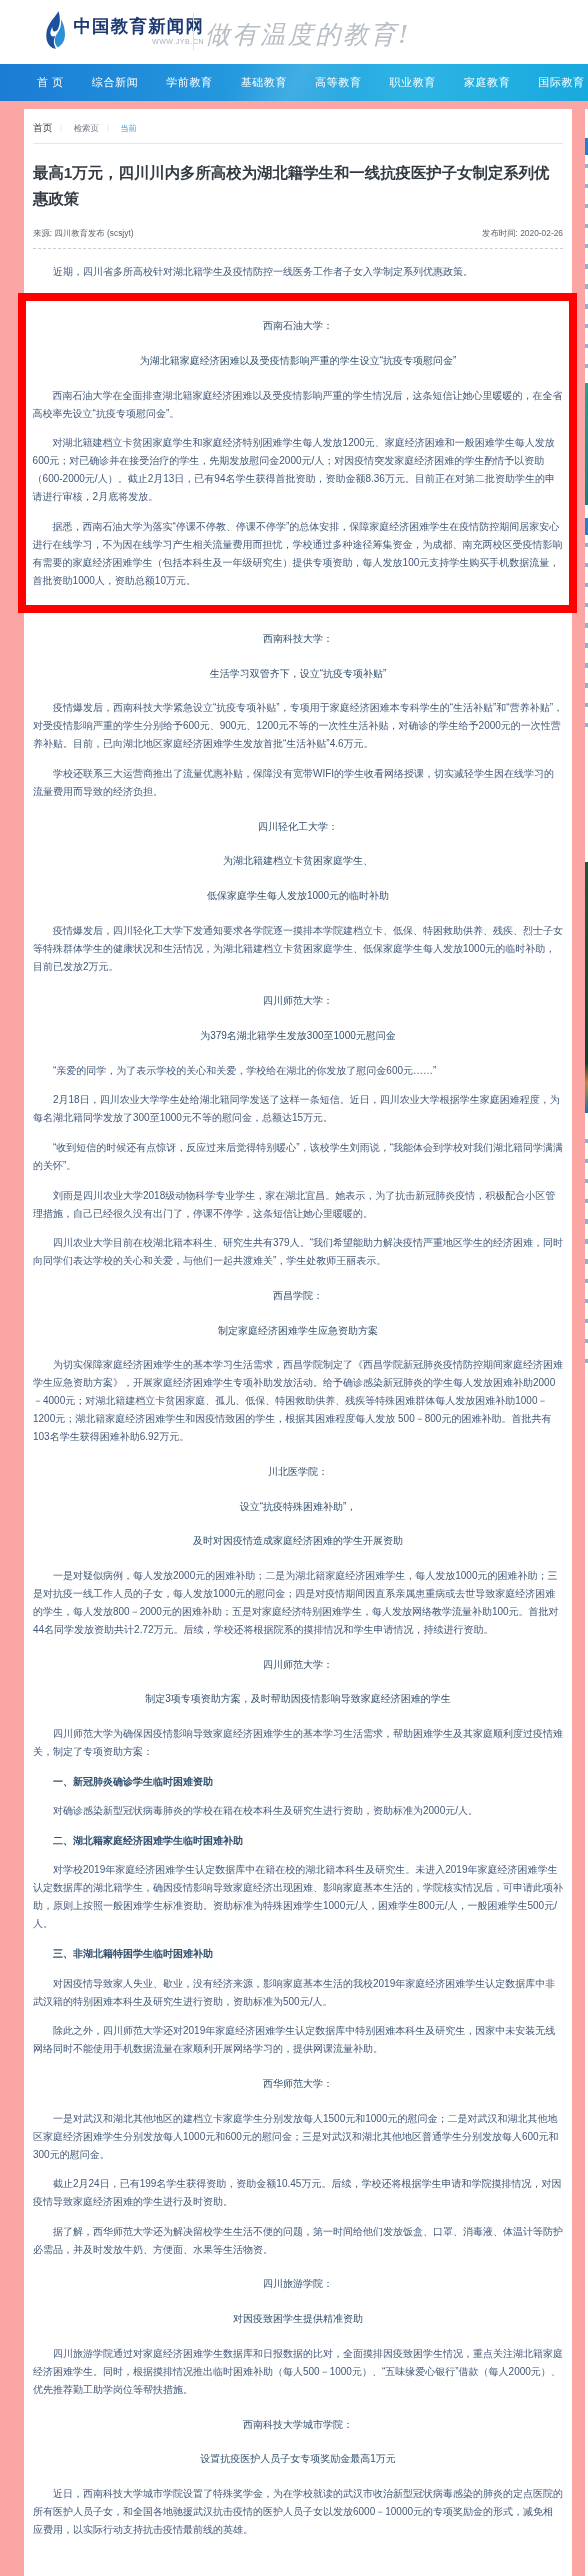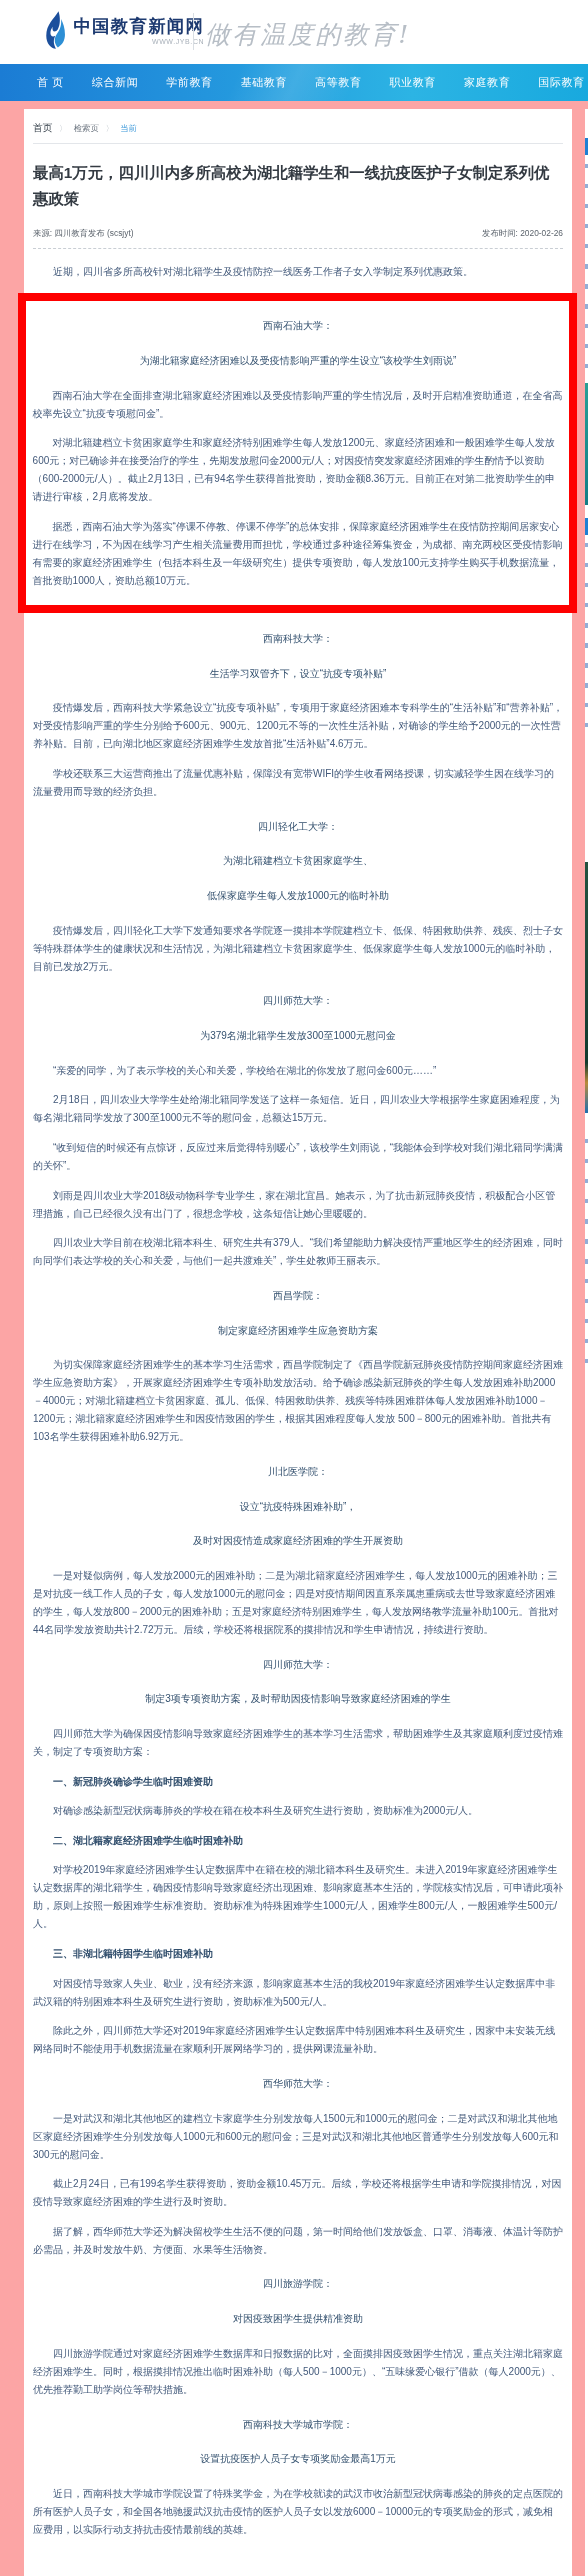--- a/index.html
+++ b/index.html
@@ -122,41 +122,41 @@
         </span>
       </div>
 
       <div class="dashed-rule"></div>
 
       <div class="article">
         <div class="blk p">近期，四川省多所高校针对湖北籍学生及疫情防控一线医务工作者子女入学制定系列优惠政策。</div>
 
         <div class="highlight-box" id="highlight-blocks">
             <div class="blk h">西南石油大学：</div>
-            <div class="blk h">为湖北籍家庭经济困难以及受疫情影响严重的学生设立“该校学生刘雨说”</div>
-            <div class="blk p">西南石油大学在全面排查湖北籍家庭经济困难以及受疫情影响严重的学生情况后，及时开启精准资助通道，在全省高校率先设立“抗疫专项慰问金”。</div>
+            <div class="blk h">为湖北籍家庭经济困难以及受疫情影响严重的学生设立“抗疫专项慰问金”</div>
+            <div class="blk p">西南石油大学在全面排查湖北籍家庭经济困难以及受疫情影响严重的学生情况后，这条短信让她心里暖暖的，在全省高校率先设立“抗疫专项慰问金”。</div>
             <div class="blk p">对湖北籍建档立卡贫困家庭学生和家庭经济特别困难学生每人发放1200元、家庭经济困难和一般困难学生每人发放600元；对已确诊并在接受治疗的学生，先期发放慰问金2000元/人；对因疫情突发家庭经济困难的学生酌情予以资助（600-2000元/人）。截止2月13日，已有94名学生获得首批资助，资助金额8.36万元。目前正在对第二批资助学生的申请进行审核，2月底将发放。</div>
             <div class="blk p">据悉，西南石油大学为落实“停课不停教、停课不停学”的总体安排，保障家庭经济困难学生在疫情防控期间居家安心进行在线学习，不为因在线学习产生相关流量费用而担忧，学校通过多种途径筹集资金，为成都、南充两校区受疫情影响有需要的家庭经济困难学生（包括本科生及一年级研究生）提供专项资助，每人发放100元支持学生购买手机数据流量，首批资助1000人，资助总额10万元。</div>
           </div>
 
         <div id="article-blocks">
             <div class="blk h">西南科技大学：</div>
             <div class="blk h">生活学习双管齐下，设立“抗疫专项补贴”</div>
             <div class="blk p">疫情爆发后，西南科技大学紧急设立“抗疫专项补贴”，专项用于家庭经济困难本专科学生的“生活补贴”和“营养补贴”，对受疫情影响严重的学生分别给予600元、900元、1200元不等的一次性生活补贴，对确诊的学生给予2000元的一次性营养补贴。目前，已向湖北地区家庭经济困难学生发放首批“生活补贴”4.6万元。</div>
             <div class="blk p">学校还联系三大运营商推出了流量优惠补贴，保障没有宽带WIFI的学生收看网络授课，切实减轻学生因在线学习的流量费用而导致的经济负担。</div>
             <div class="blk h">四川轻化工大学：</div>
             <div class="blk h">为湖北籍建档立卡贫困家庭学生、</div>
             <div class="blk h">低保家庭学生每人发放1000元的临时补助</div>
             <div class="blk p">疫情爆发后，四川轻化工大学下发通知要求各学院逐一摸排本学院建档立卡、低保、特困救助供养、残疾、烈士子女等特殊群体学生的健康状况和生活情况，为湖北籍建档立卡贫困家庭学生、低保家庭学生每人发放1000元的临时补助，目前已发放2万元。</div>
             <div class="blk h">四川师范大学：</div>
             <div class="blk h">为379名湖北籍学生发放300至1000元慰问金</div>
             <div class="blk p">“亲爱的同学，为了表示学校的关心和关爱，学校给在湖北的你发放了慰问金600元……”</div>
             <div class="blk p">2月18日，四川农业大学学生处给湖北籍同学发送了这样一条短信。近日，四川农业大学根据学生家庭困难程度，为每名湖北籍同学发放了300至1000元不等的慰问金，总额达15万元。</div>
             <div class="blk p">“收到短信的时候还有点惊讶，反应过来后觉得特别暖心”，该校学生刘雨说，“我能体会到学校对我们湖北籍同学满满的关怀”。</div>
-            <div class="blk p">刘雨是四川农业大学2018级动物科学专业学生，家在湖北宜昌。她表示，为了抗击新冠肺炎疫情，积极配合小区管理措施，自己已经很久没有出门了，很想念学校，这条短信让她心里暖暖的。</div>
+            <div class="blk p">刘雨是四川农业大学2018级动物科学专业学生，家在湖北宜昌。她表示，为了抗击新冠肺炎疫情，积极配合小区管理措施，自己已经很久没有出门了，停课不停学，这条短信让她心里暖暖的。</div>
             <div class="blk p">四川农业大学目前在校湖北籍本科生、研究生共有379人。“我们希望能助力解决疫情严重地区学生的经济困难，同时向同学们表达学校的关心和关爱，与他们一起共渡难关”，学生处教师王丽表示。</div>
             <div class="blk h">西昌学院：</div>
             <div class="blk h">制定家庭经济困难学生应急资助方案</div>
             <div class="blk p">为切实保障家庭经济困难学生的基本学习生活需求，西昌学院制定了《西昌学院新冠肺炎疫情防控期间家庭经济困难学生应急资助方案》，开展家庭经济困难学生专项补助发放活动。给予确诊感染新冠肺炎的学生每人发放困难补助2000－4000元；对湖北籍建档立卡贫困家庭、孤儿、低保、特困救助供养、残疾等特殊困难群体每人发放困难补助1000－1200元；湖北籍家庭经济困难学生和因疫情致困的学生，根据其困难程度每人发放 500－800元的困难补助。首批共有103名学生获得困难补助6.92万元。</div>
             <div class="blk h">川北医学院：</div>
             <div class="blk h">设立“抗疫特殊困难补助”，</div>
             <div class="blk h">及时对因疫情造成家庭经济困难的学生开展资助</div>
             <div class="blk p">一是对疑似病例，每人发放2000元的困难补助；二是为湖北籍家庭经济困难学生，每人发放1000元的困难补助；三是对抗疫一线工作人员的子女，每人发放1000元的慰问金；四是对疫情期间因直系亲属患重病或去世导致家庭经济困难的学生，每人发放800－2000元的困难补助；五是对家庭经济特别困难学生，每人发放网络教学流量补助100元。首批对44名同学发放资助共计2.72万元。后续，学校还将根据院系的摸排情况和学生申请情况，持续进行资助。</div>
             <div class="blk h">四川师范大学：</div>
             <div class="blk h">制定3项专项资助方案，及时帮助因疫情影响导致家庭经济困难的学生</div>

